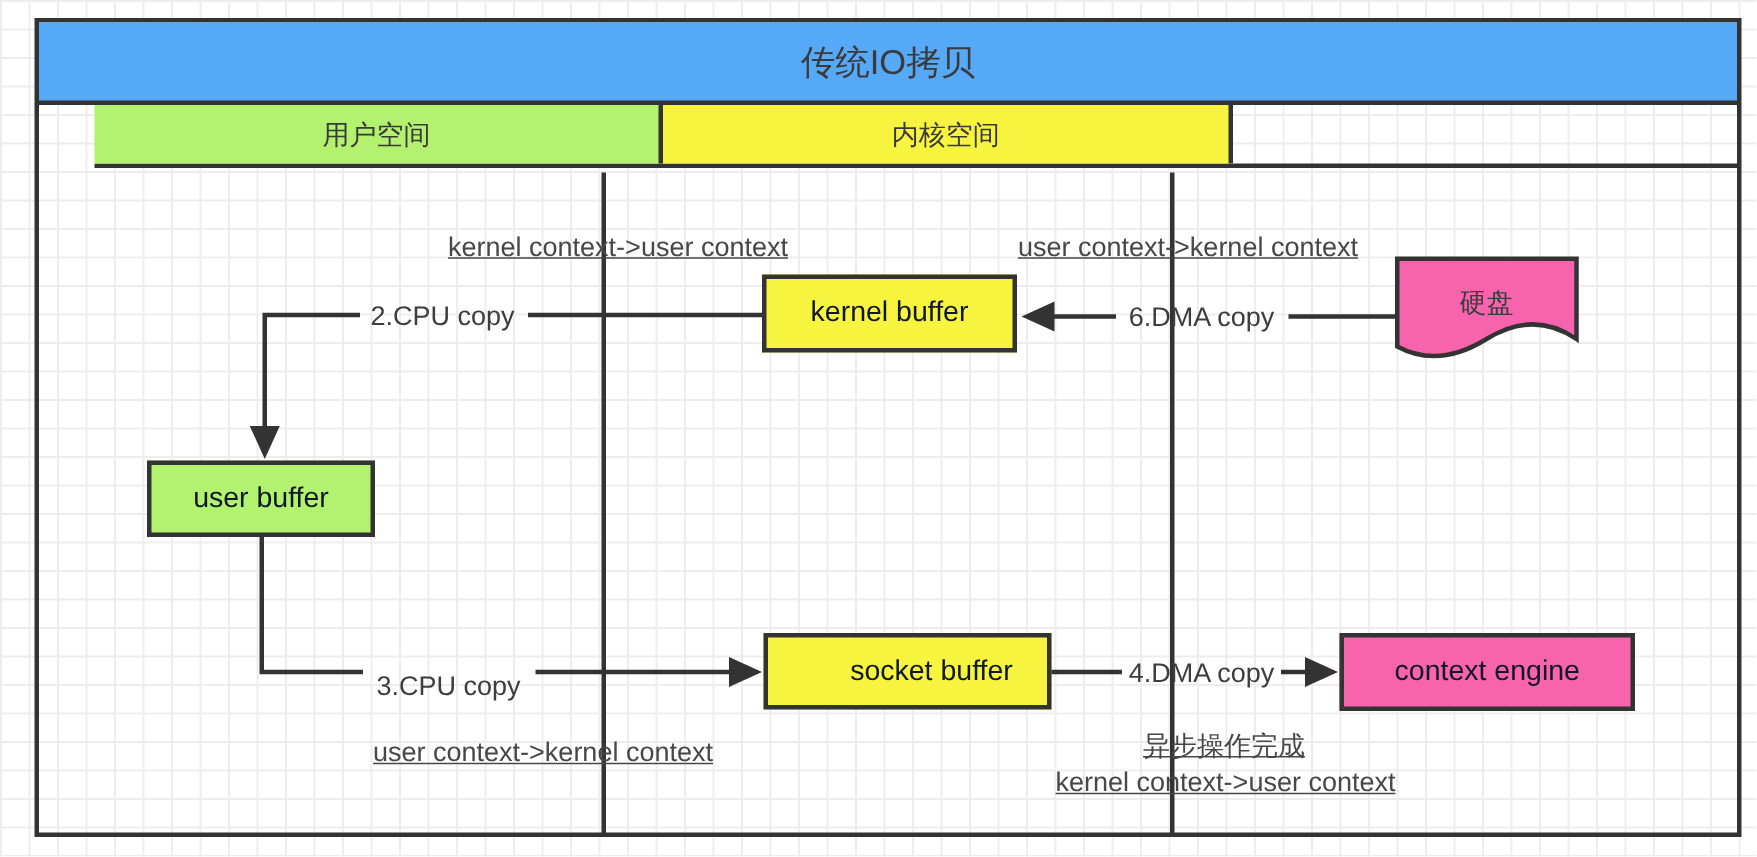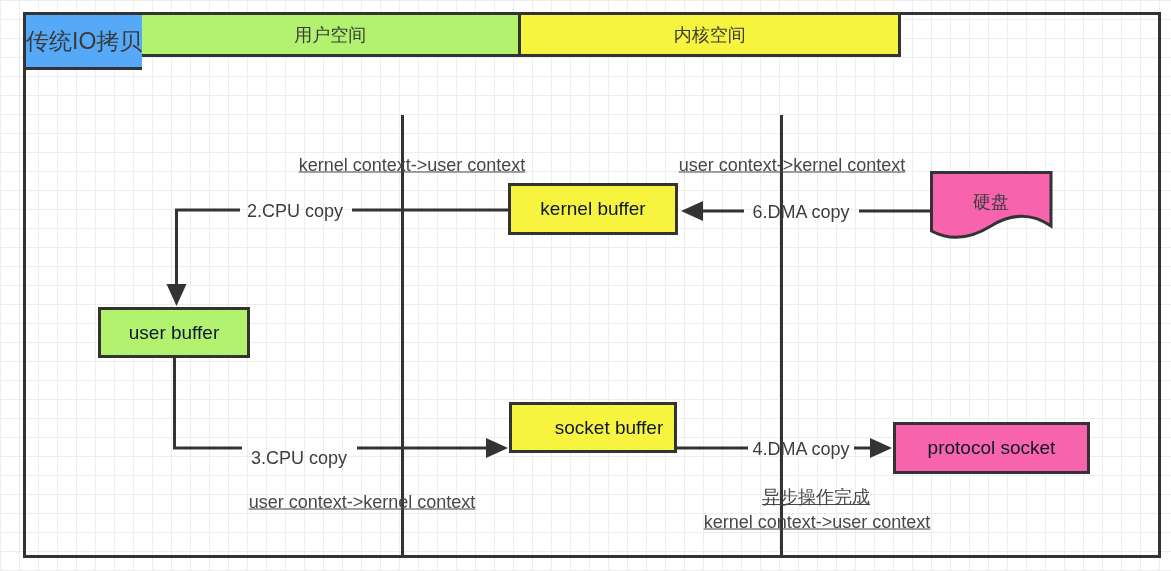--- a/index.html
+++ b/index.html
@@ -18,36 +18,37 @@
       linear-gradient(#ededed 1px, transparent 1px),
       linear-gradient(90deg, #ededed 1px, transparent 1px);
     background-size: 19px 19px;
   }
   .outer-box {
     position: absolute;
     left: 23px; top: 12px;
     width: 1138px; height: 546px;
     border: 3px solid var(--stroke);
     display: flex;
-    flex-direction: row;
+    flex-direction: column;
   }
   .title-bar {
     height: 55px;
     background: var(--title-bg);
     border-bottom: 3px solid var(--stroke);
     display: flex;
     align-items: center;
     justify-content: center;
     font-size: 23px;
     color: #3a3a3a;
   }
   .header-row {
     height: 42px;
     border-bottom: 3px solid var(--stroke);
     display: flex;
+    margin-left: 37px;
   }
   .header-cell {
     display: flex;
     align-items: center;
     justify-content: center;
     font-size: 18px;
     color: #3a3a3a;
   }
   .header-cell.user   { width: 379px; background: var(--user-space); border-right: 3px solid var(--stroke); }
   .header-cell.kernel { width: 380px; background: var(--kernel-space); border-right: 3px solid var(--stroke); }
@@ -78,21 +79,21 @@
     position: absolute;
     border: 3px solid var(--stroke);
     display: flex;
     align-items: center;
     justify-content: center;
     font-size: 19px;
     color: #0f172a;
   }
   #node-kernel-buffer  { left: 508px; top: 183px; width: 170px; height: 52px; background: var(--kernel-space); }
   #node-user-buffer    { left:  98px; top: 307px; width: 152px; height: 51px; background: var(--user-space); }
-  #node-socket-buffer  { left: 509px; top: 402px; width: 168px; height: 51px; background: var(--kernel-space); padding-left: 32px; }
+  #node-socket-buffer  { left: 509px; top: 422px; width: 192px; height: 51px; background: var(--kernel-space); padding-left: 32px; }
   #node-protocol-engine{ left: 893px; top: 422px; width: 197px; height: 52px; background: var(--device); }
 
   #node-hard-disk-shape { position: absolute; left: 928px; top: 169px; }
   #node-hard-disk-shape path { fill: var(--device); stroke: var(--stroke); stroke-width: 3; }
 
   .floating-label {
     position: absolute;
     transform: translate(-50%, -50%);
     white-space: nowrap;
     font-size: 18px;
@@ -158,21 +159,21 @@
   <div class="node" id="node-kernel-buffer">
     <span>kernel buffer</span>
   </div>
   <div class="node" id="node-user-buffer">
     <span>user buffer</span>
   </div>
   <div class="node" id="node-socket-buffer">
     <span>socket buffer</span>
   </div>
   <div class="node" id="node-protocol-engine">
-    <span>protocol socket</span>
+    <span>context engine</span>
   </div>
 
   <svg id="node-hard-disk-shape" width="127" height="76" viewBox="0 0 127 76">
     <path d="M 3.5 3.5 L 123 3.5 L 123 57 C 104 44 84 44 63 57 C 42 70 22 72 3.5 62 Z"></path>
   </svg>
   <div class="floating-label" id="label-hard-disk">硬盘</div>
 
   <div class="floating-label edge-label" id="label-cpu2">2.CPU copy</div>
   <div class="floating-label edge-label" id="label-dma1">6.DMA copy</div>
   <div class="floating-label edge-label" id="label-cpu3">3.CPU copy</div>

